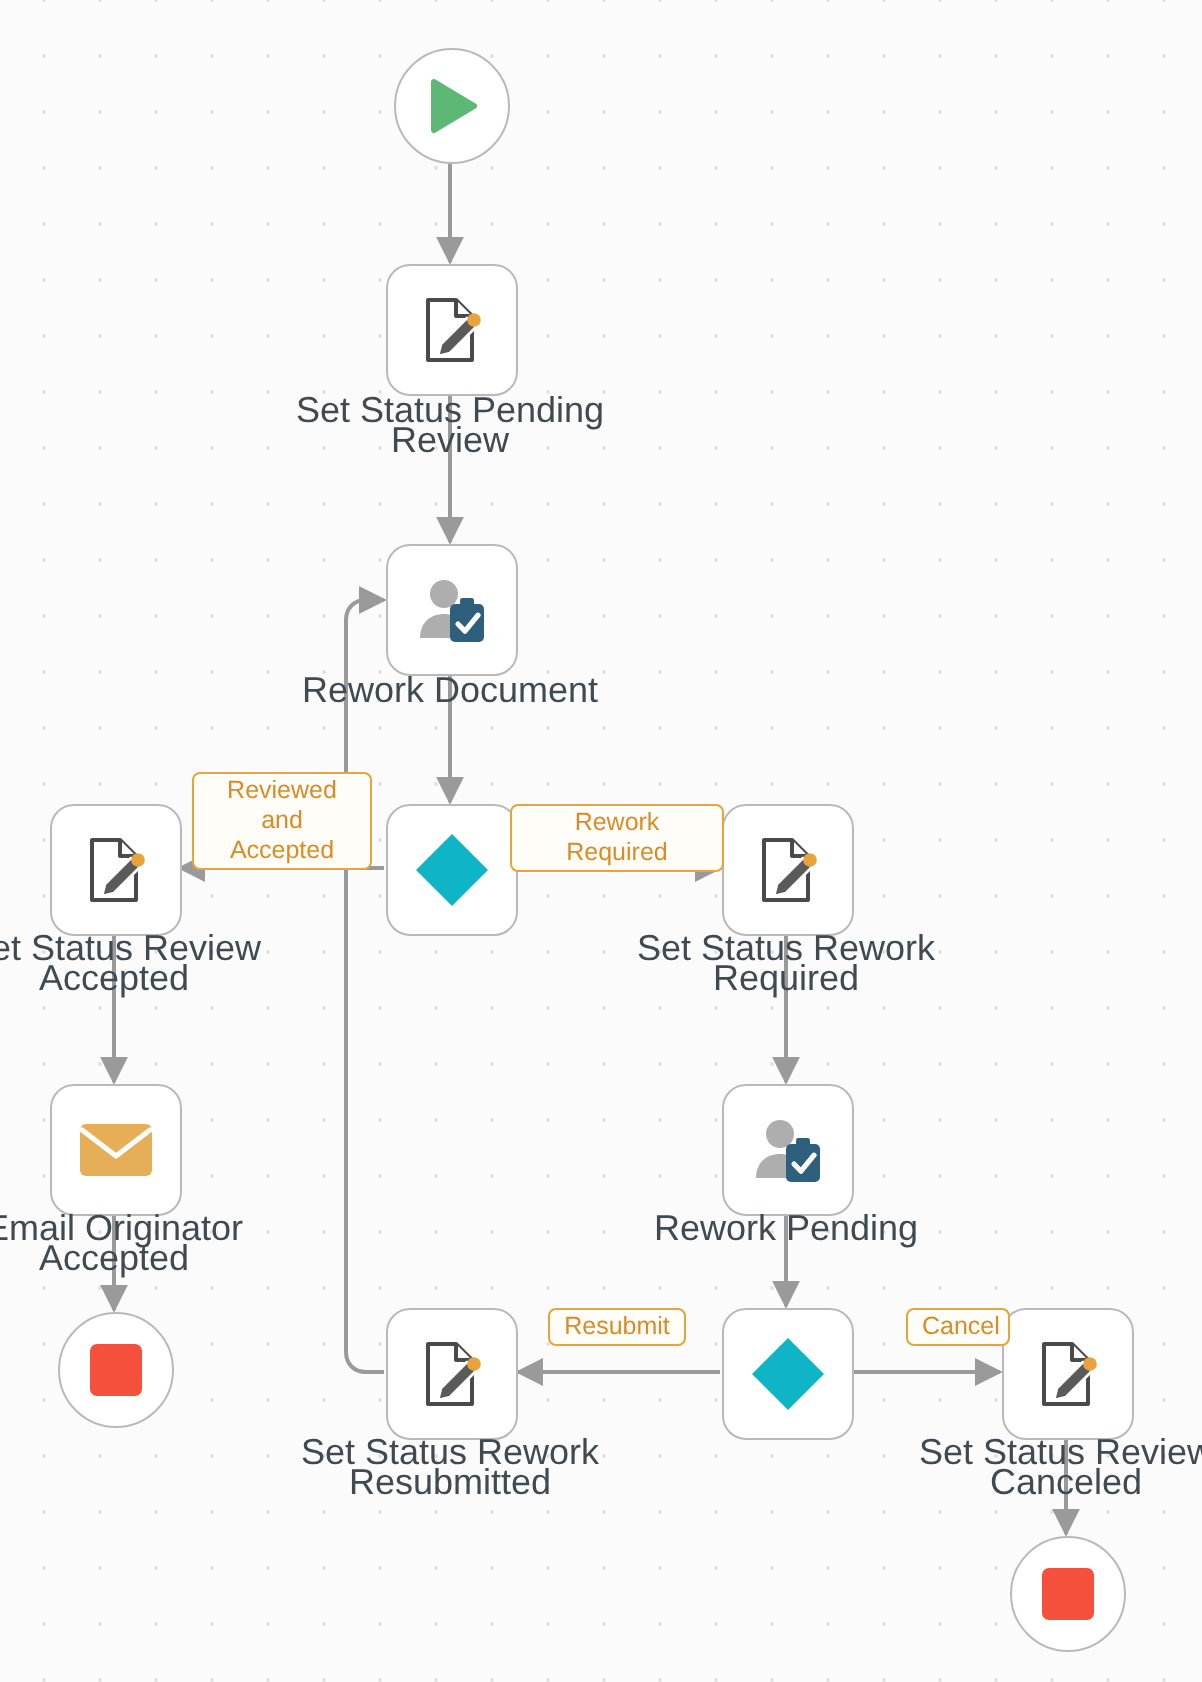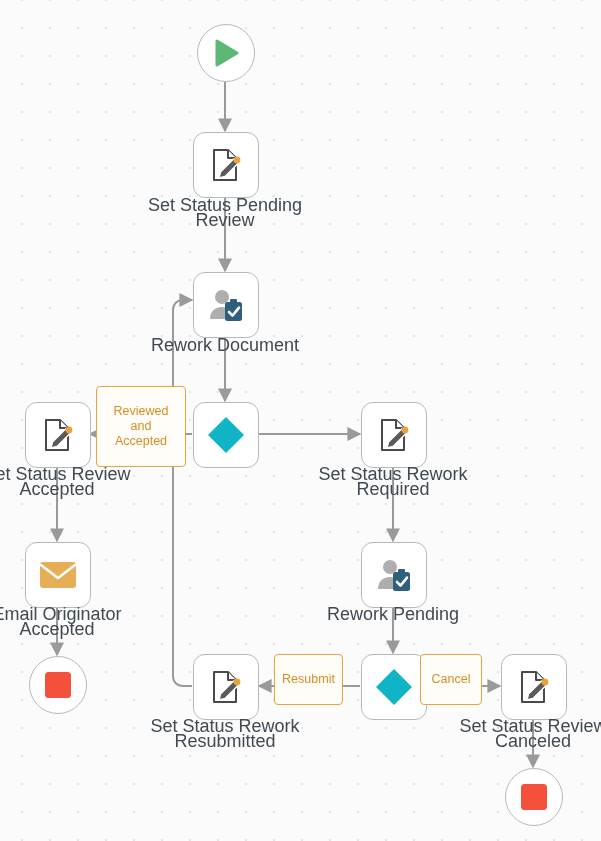--- a/index.html
+++ b/index.html
@@ -67,21 +67,21 @@
   
   .edge-label {
     position: absolute;
     background: #fffdf7;
     border: 1px solid #e8a33d;
     border-radius: 4px;
     color: #d98c26;
     font-size: 12.5px;
     line-height: 15px;
     text-align: center;
-    padding: 17px 7px;
+    padding: 1px 7px;
     box-sizing: border-box;
     white-space: pre-line;
   }
 
   
   .icon-svg { display: block; }
 </style>
 </head>
 <body>
 
@@ -261,18 +261,19 @@
     <div class="node-circle" style="left:505px; top:768px;">
       <svg class="icon-svg" width="30" height="30" viewBox="0 0 30 30">
         <rect x="2" y="2" width="26" height="26" rx="3.5" fill="#f4503c"></rect>
       </svg>
     </div>
   </div>
 
   <div class="edge-label" style="left:96px; top:386px; width:90px;">Reviewed and
 Accepted</div>
 
+  <div class="edge-label" style="left:255px; top:402px; width:107px;">Rework Required</div>
 
   <div class="edge-label" style="left:274px; top:654px; width:69px;">Resubmit</div>
 
-  <div class="edge-label" style="left:420px; top:654px; width:62px;">Cancel</div>
+  <div class="edge-label" style="left:453px; top:654px; width:52px;">Cancel</div>
 
 </div>
 
 </body></html>

